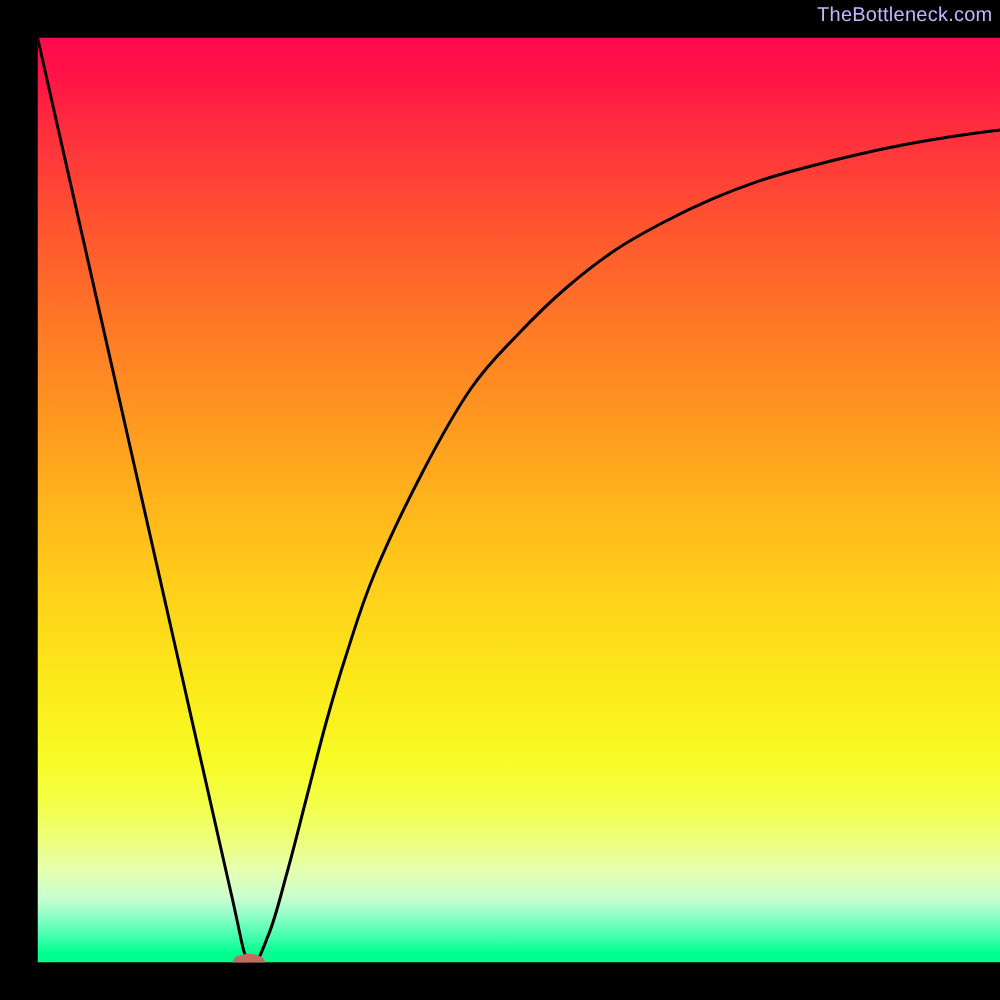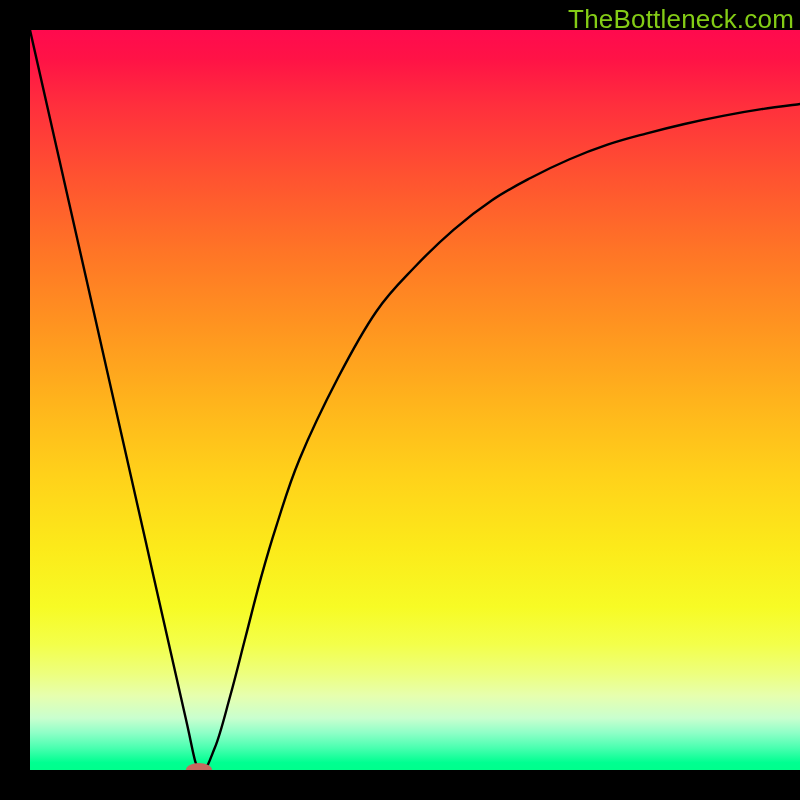--- a/index.html
+++ b/index.html
@@ -51,22 +51,22 @@
     );
   }
   svg.curve {
     position: absolute;
     inset: 0;
   }
   .watermark {
     position: absolute;
     top: 4px;
     right: 6px;
-    color: #84cc16;
-    font-size: 26px;
+    color: #c4b5fd;
+    font-size: 16px;
     font-weight: 500;
     letter-spacing: 0.2px;
     user-select: none;
   }
   .marker {
     position: absolute;
     border-radius: 50% / 50%;
     background: #c6695f;
   }
 </style>

